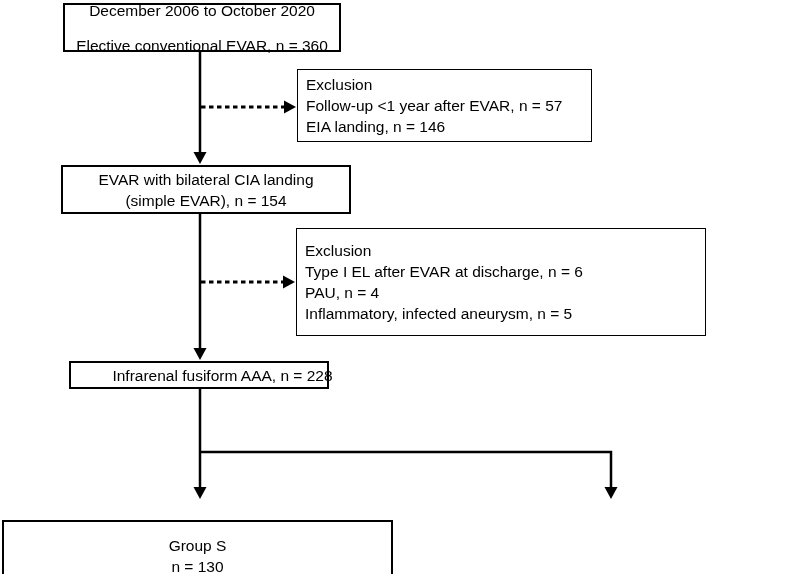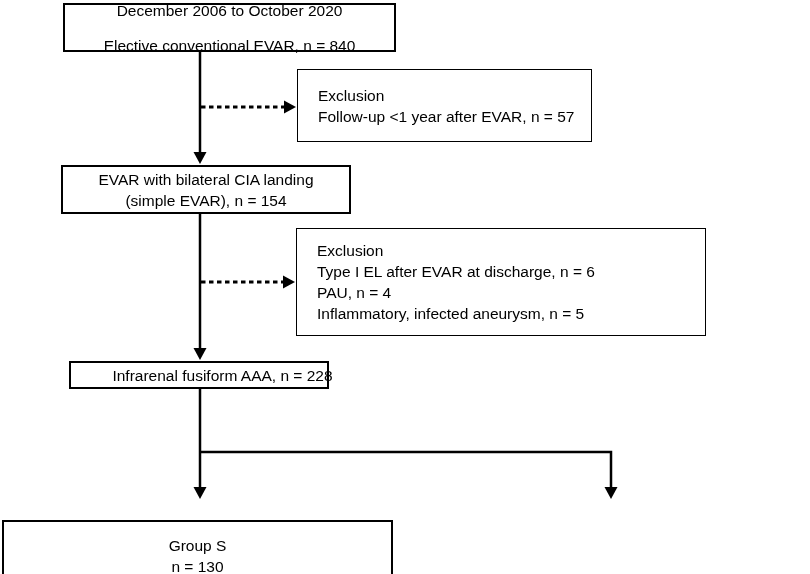--- a/index.html
+++ b/index.html
@@ -24,24 +24,24 @@
     align-items: center;
     text-align: center;
     font-size: 15.5px;
     line-height: 21px;
     white-space: nowrap;
   }
   .box.excl {
     border-width: 1.5px;
     align-items: flex-start;
     text-align: center;
-    padding-left: 20px;
+    padding-left: 8px;
     padding-right: 4px;
   }
-  #box-enrollment { left: 63px;  top: 3px;   width: 333px; height: 49px; gap: 14px; }
+  #box-enrollment { left: 63px;  top: 3px;   width: 278px; height: 49px; gap: 14px; }
   #box-excl1      { left: 297px; top: 69px;  width: 295px; height: 73px; }
   #box-simple     { left: 53px;  top: 165px; width: 290px; height: 49px; margin-left: 8px; }
   #box-excl2      { left: 296px; top: 228px; width: 410px; height: 108px; }
   #box-aaa        { left: 69px;  top: 361px; width: 260px; height: 28px; padding-left: 47px; }
   #box-group-s    { left: 2px;   top: 500px; width: 391px; height: 72px; margin-top: 20px; }
   #box-group-l    { left: 413px; top: 500px; width: 395px; height: 72px; }
 </style>
 </head>
 <body>
 
@@ -75,26 +75,27 @@
     </g>
 
     <g>
       <path d="M200 452 H611 V488" fill="none" stroke="#000" stroke-width="2.5"></path>
       <polygon points="604.5,487 617.5,487 611,499" fill="#000"></polygon>
     </g>
   </svg>
 
   <div class="box" id="box-enrollment">
     <div>December 2006 to October 2020</div>
-    <div>Elective conventional EVAR, n = 840</div>
+    <div>Elective conventional EVAR, n = 360</div>
   </div>
 
   <div class="box excl" id="box-excl1">
     <div>Exclusion</div>
     <div>Follow-up &lt;1 year after EVAR, n = 57</div>
+    <div>EIA landing, n = 146</div>
   </div>
 
   <div class="box" id="box-simple">
     <div>EVAR with bilateral CIA landing</div>
     <div>(simple EVAR), n = 154</div>
   </div>
 
   <div class="box excl" id="box-excl2">
     <div>Exclusion</div>
     <div>Type I EL after EVAR at discharge, n = 6</div>

